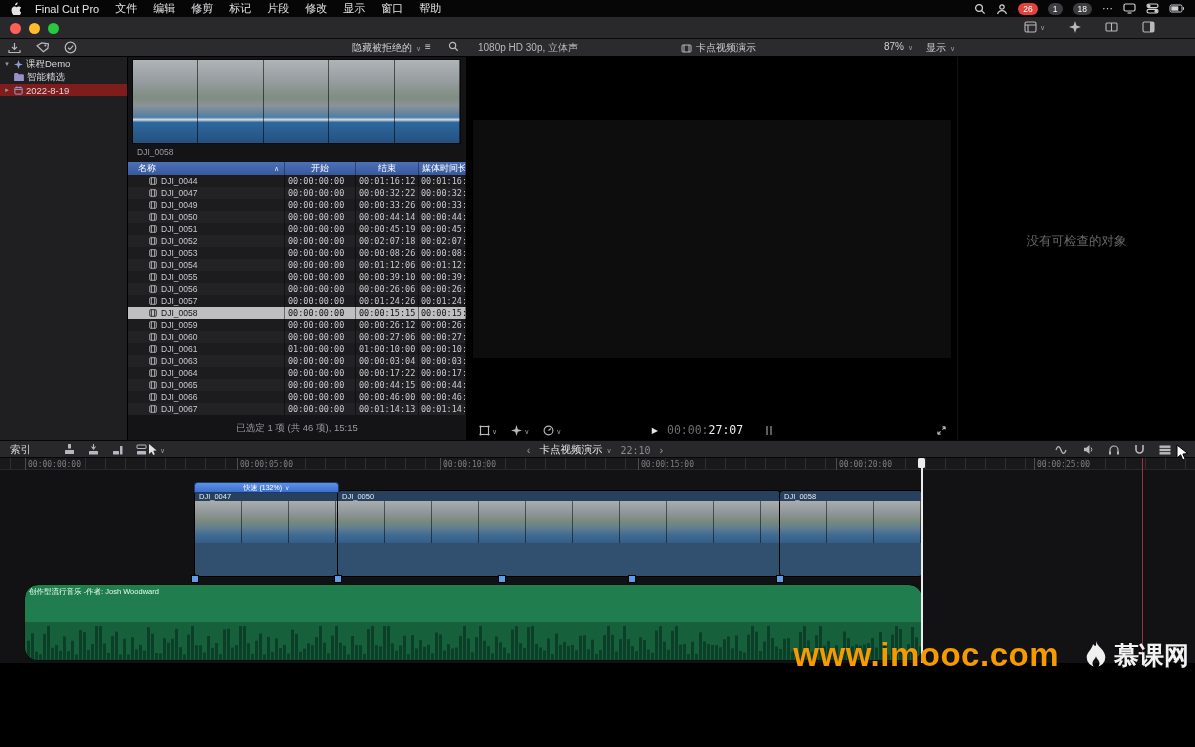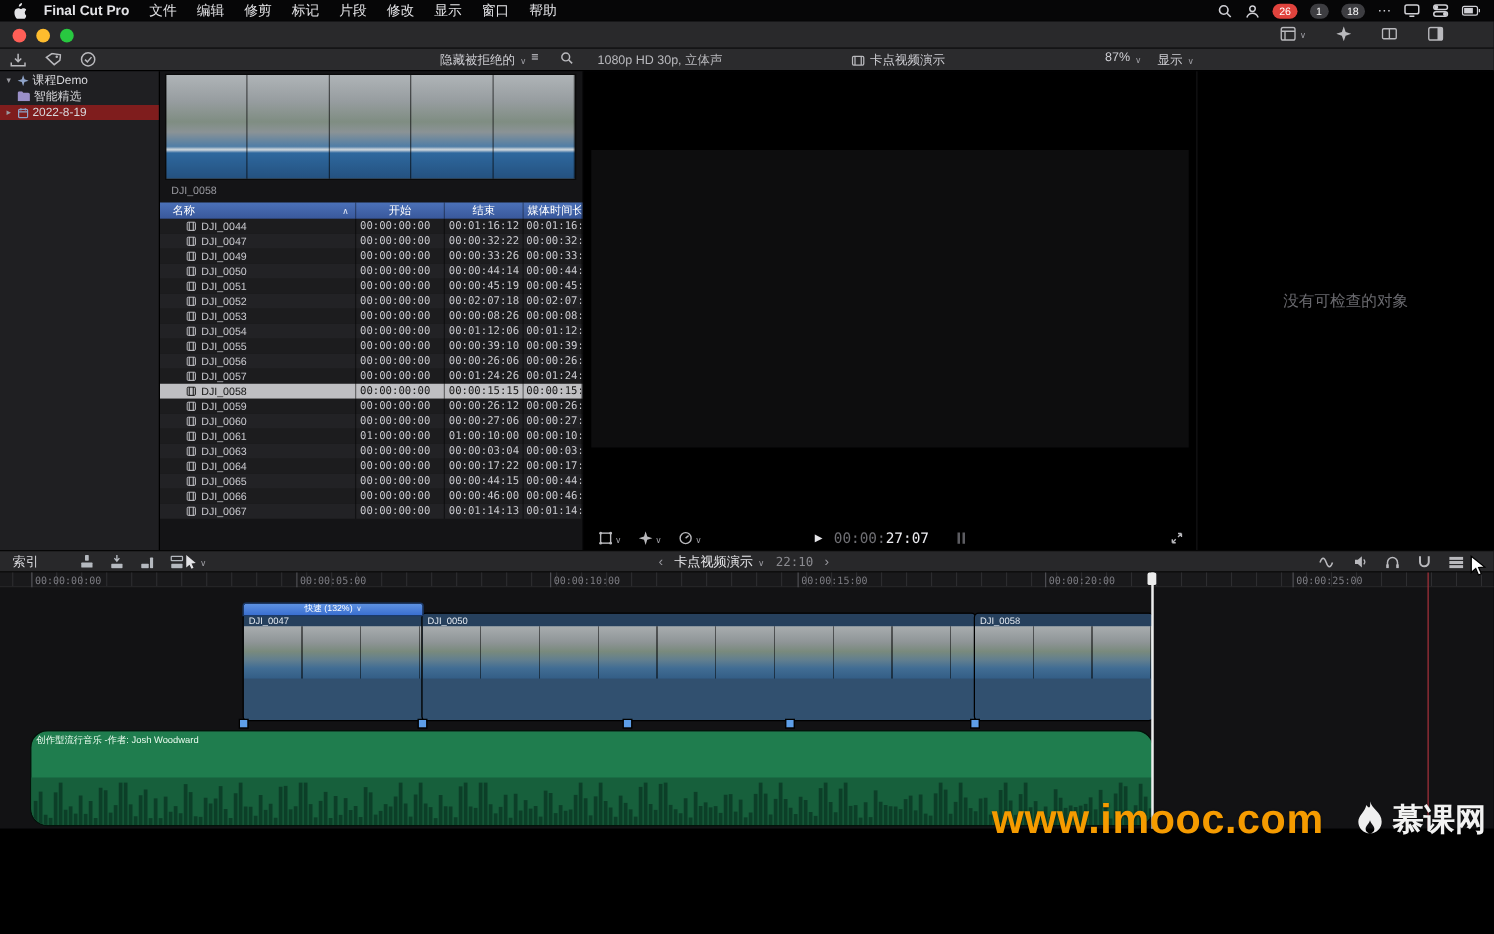--- a/index.html
+++ b/index.html
@@ -4,21 +4,21 @@
 <style>
   * { margin:0; padding:0; box-sizing:border-box; }
   html,body { width:1195px; height:747px; background:#000; overflow:hidden;
     font-family:"Liberation Sans", sans-serif; -webkit-font-smoothing:antialiased; }
   .mono { font-family:"DejaVu Sans Mono", monospace; }
   svg { display:block; }
 
   
   .menubar{position:absolute;top:0;left:0;right:0;height:17px;background:#060607;display:flex;align-items:center;padding:0 10px;color:#e3e3e6;font-size:11px;z-index:60}
   .apple{margin-right:6px;display:flex}
-  .appname{font-weight:bold;padding:0 8px}
+  .appname{font-weight:normal;padding:0 8px}
   .menu-item{padding:0 8px;cursor:default}
   .mb-right{margin-left:auto;display:flex;align-items:center;gap:10px}
   .pill{border-radius:8px;padding:0 5px;height:12px;line-height:12px;font-size:8.5px;color:#fff}
   .pill.red{background:#e0433d}
   .pill.dark{background:#3d3d41}
   .mico{display:flex;align-items:center;color:#cfcfd4}
   .mdots{font-size:11px;color:#cfcfd4}
 
   
   .titlebar{position:absolute;top:17px;left:0;right:0;height:22px;background:#29292b;border-bottom:1px solid #0a0a0a}
@@ -601,20 +601,21 @@
             <path d="M2.7 .8v7.4M6.3 .8v7.4"></path>
           </svg>
       <span class="nm">DJI_0067</span>
     </span>
     <span class="c-start tc">00:00:00:00</span>
     <span class="c-end tc">00:01:14:13</span>
     <span class="c-dur tc">00:01:14:1</span>
   </div>
 </div>
 
+  <div class="bstatus">已选定 1 项 (共 46 项), 15:15</div>
 </div>
 
 <div class="viewer">
   <div class="vframe"></div>
 
   <span class="vc-left">
     <span>
       <svg width="11" height="11" viewBox="0 0 11 11" fill="none" stroke="#b9b9bd" stroke-width="1.1">
           <rect x="1.5" y="1.5" width="8" height="8"></rect>
           <circle cx="1.5" cy="1.5" r="1.1" fill="#b9b9bd" stroke="none"></circle>

